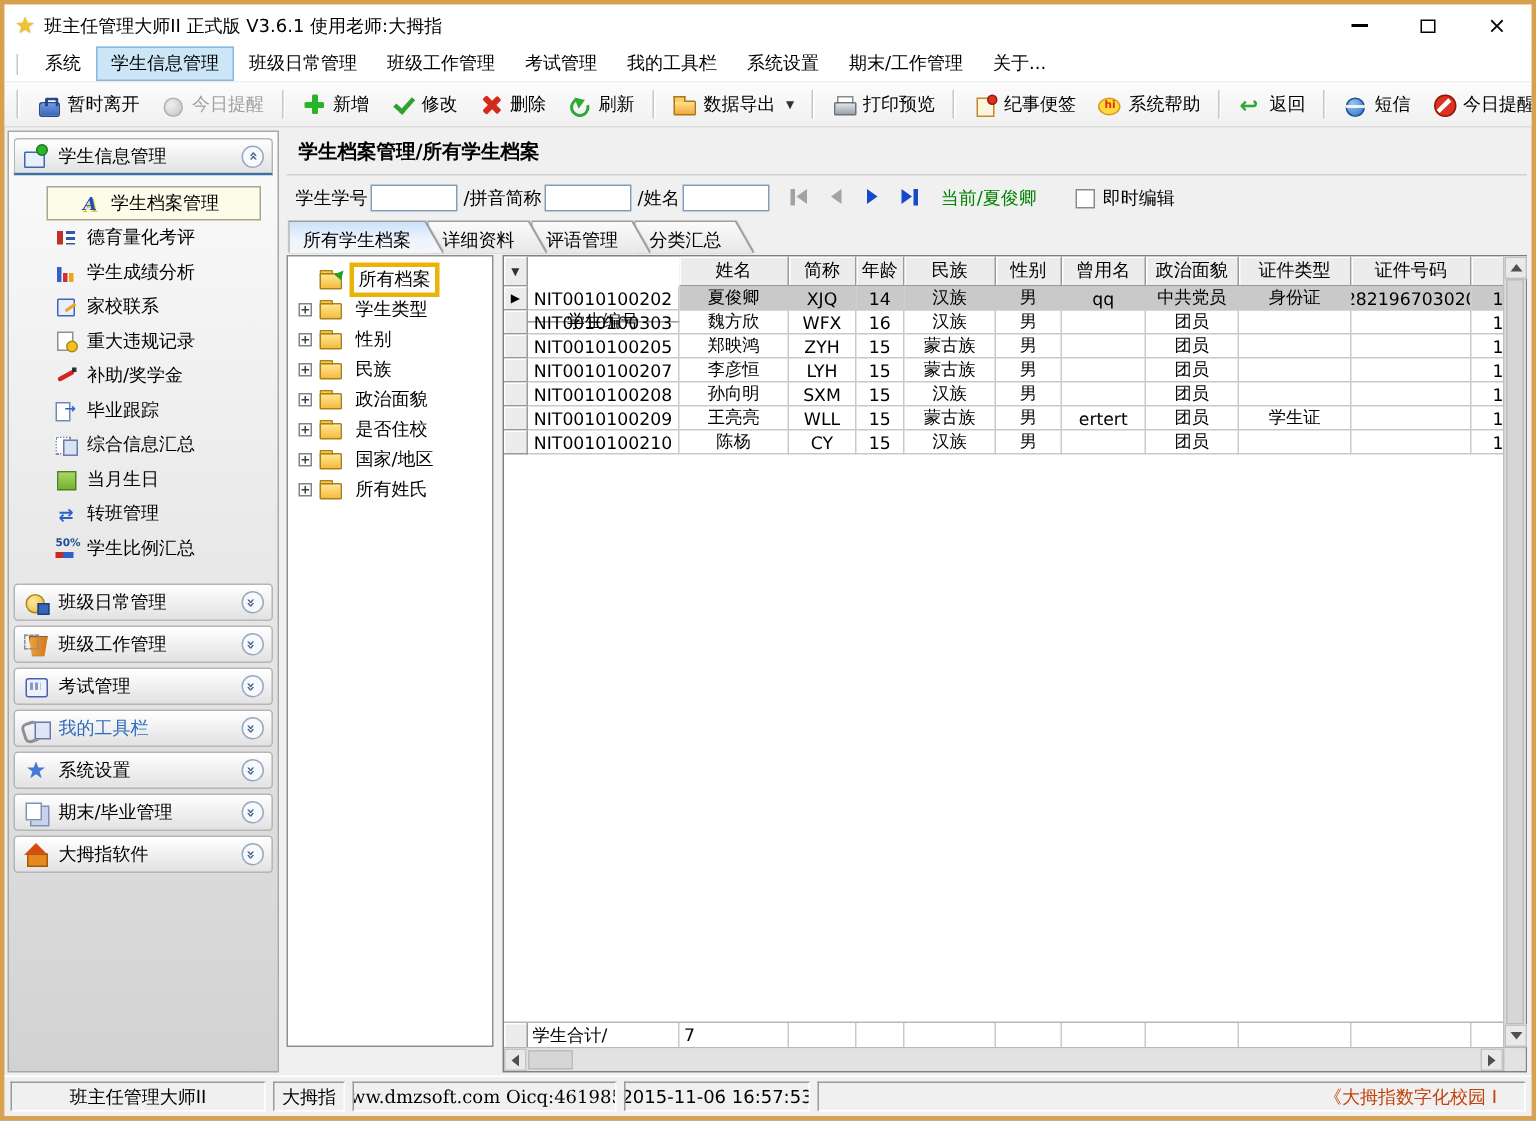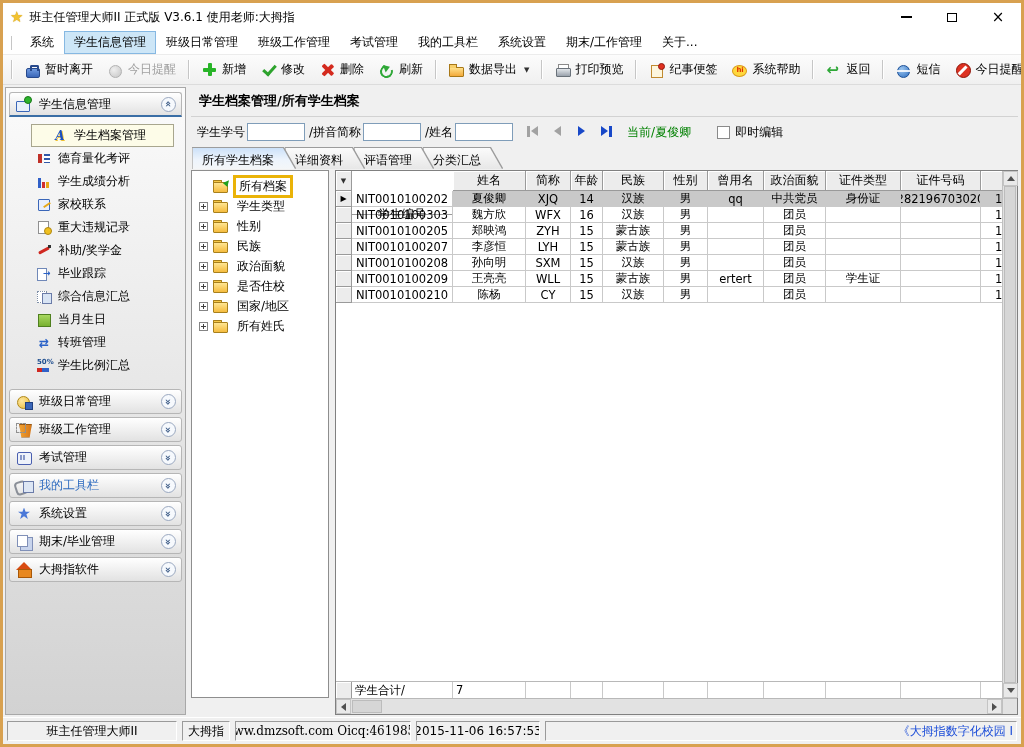--- a/index.html
+++ b/index.html
@@ -178,21 +178,21 @@
   .tri{width:0;height:0;display:block;}
   .tri-up{border:4px solid transparent;border-top:none;border-bottom:5px solid #505050;}
   .tri-dn{border:4px solid transparent;border-bottom:none;border-top:5px solid #505050;}
   .tri-lf{border:4px solid transparent;border-left:none;border-right:5px solid #505050;}
   .tri-rt{border:4px solid transparent;border-right:none;border-left:5px solid #505050;}
   
   .statusbar{height:27px;background:#f0f0f0;border-top:1px solid #fff;display:flex;align-items:center;gap:5px;padding:0 4px;flex:none;}
   .sp{height:20px;border:1px solid;border-color:#9a9a9a #fff #fff #9a9a9a;display:flex;align-items:center;justify-content:center;
     background:#f0f0f0;font-size:12px;white-space:nowrap;overflow:hidden;}
   .sp1{width:170px;} .sp2{width:48px;} .sp3{width:176px;font-family:"DejaVu Serif","Liberation Serif",serif;} .sp4{width:124px;}
-  .sp5{flex:1;justify-content:flex-end;color:#1d4ed8;padding-right:3px;}
+  .sp5{flex:1;justify-content:flex-end;color:#c2410c;padding-right:18px;}
 </style>
 </head>
 <body>
 
 <div id="frame">
 
   <div class="titlebar">
     <span class="star">★</span>
     <span class="wtitle">班主任管理大师II 正式版 V3.6.1  使用老师:大拇指</span>
     <div class="wctrls">

